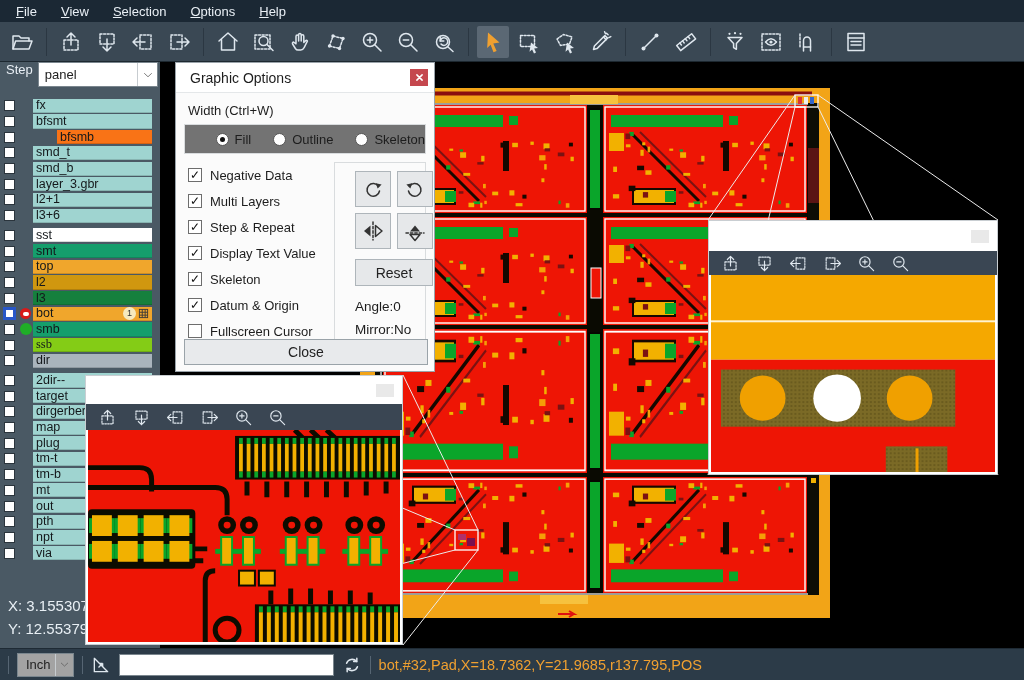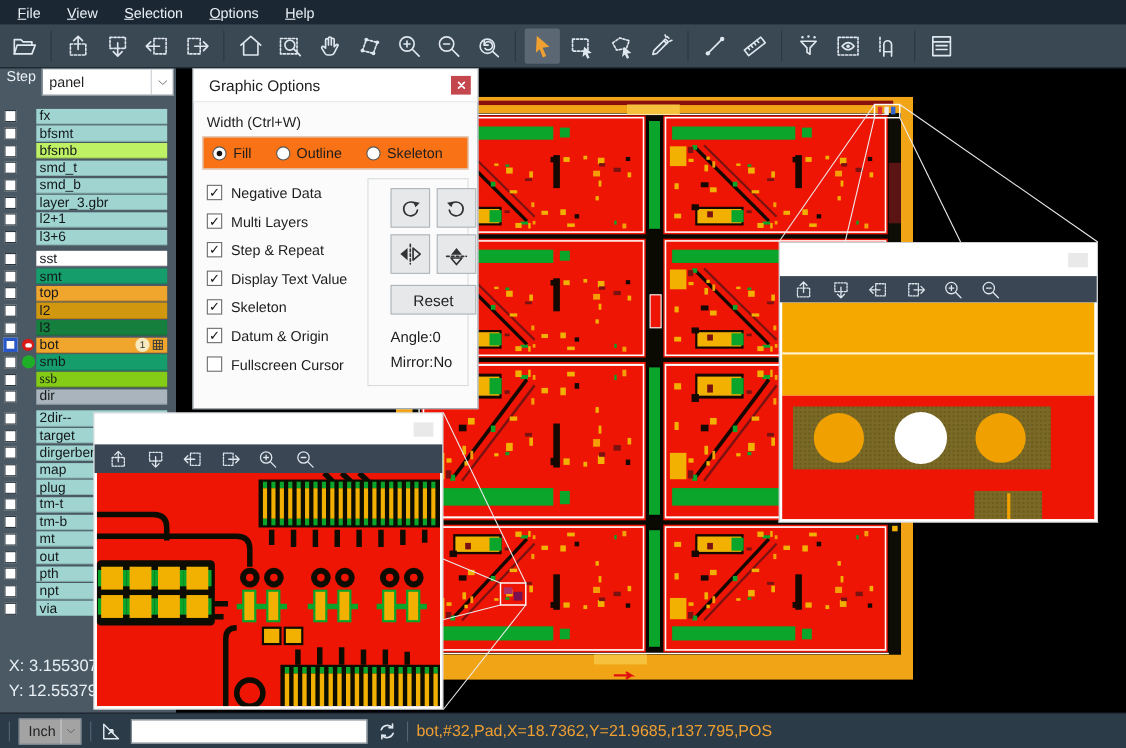--- a/index.html
+++ b/index.html
@@ -66,21 +66,21 @@
   #mag-right { left:708px; top:220px; width:290px; height:255px; }
   #mag-right .mag-title { height:30px; }
   #mag-right .mag-tools { height:24px; }
 
   
   .dialog { position:absolute; left:175px; top:62px; width:260px; height:310px; background:#fbfbfb; border:1px solid #9aa3aa; z-index:12; font-size:13px; color:#1d1d1d; }
   .dlg-title { height:30px; background:#fff; border-bottom:1px solid #e4e7e9; display:flex; align-items:center; padding:0 6px 0 14px; font-size:14px; }
   .dlg-close { margin-left:auto; width:18px; height:17px; background:#c5474e; color:#fff; display:flex; align-items:center; justify-content:center; }
   .dlg-close svg { width:9px; height:9px; }
   .dlg-width-label { padding:10px 0 6px 12px; }
-  .dlg-radiobox { margin:0 8px; border:1px solid #d9dcde; background:#f97316; height:30px; display:flex; align-items:center; padding-left:8px; gap:22px; }
+  .dlg-radiobox { margin:0 8px; border:1px solid #d9dcde; background:#737373; height:30px; display:flex; align-items:center; padding-left:8px; gap:22px;justify-content:flex-end; }
   .radio { display:flex; align-items:center; gap:6px; }
   .radio .rc { width:13px; height:13px; border:1px solid #555; border-radius:50%; background:#fff; position:relative; }
   .radio.sel .rc::after { content:""; position:absolute; left:3px; top:3px; width:5px; height:5px; border-radius:50%; background:#111; }
   .dlg-body { display:flex; }
   .dlg-checks { flex:1; padding:8px 0 0 12px; }
   .chk-row { display:flex; align-items:center; gap:8px; height:26px; }
   .chk { width:14px; height:14px; border:1px solid #6d6d6d; background:#fff; font-size:12px; line-height:12px; text-align:center; color:#111; }
   .dlg-right { width:92px; margin:8px 8px 0 0; border:1px solid #d9dcde; padding:8px 20px; }
   .tgrid { display:grid; grid-template-columns:36px 36px; gap:6px; }
   .tbtn2 { width:36px; height:36px; background:#e6e8ea; border:1px solid #aeb5ba; display:flex; align-items:center; justify-content:center; color:#333; }
@@ -293,21 +293,21 @@
                 <span class="box"></span>
               </span>
               <span class="lr-dot"></span>
               <span class="lr-name" style="background: rgb(159, 212, 208);">bfsmt</span>
             </div>
             <div class="layer-row">
               <span class="lr-check">
                 <span class="box"></span>
               </span>
               <span class="lr-dot"></span>
-              <span class="lr-name" style="background: #bef264;">bfsmb</span>
+              <span class="lr-name" style="background: #f97316; margin-left: 24px;">bfsmb</span>
             </div>
             <div class="layer-row">
               <span class="lr-check">
                 <span class="box"></span>
               </span>
               <span class="lr-dot"></span>
               <span class="lr-name" style="background: rgb(159, 212, 208);">smd_t</span>
             </div>
             <div class="layer-row">
               <span class="lr-check">
@@ -985,20 +985,21 @@
               </svg>
             </div>
           </div>
         <div class="reset-btn">Reset</div>
         <div class="dlg-stat">
           <div>Angle:0</div>
           <div>Mirror:No</div>
         </div>
       </div>
     </div>
+    <div class="close-btn">Close</div>
   </div>
 
   <div class="statusbar">
     <div class="ssep"></div>
     <div class="unit-combo">
       <span class="val">Inch</span>
       <span class="chev">
           <svg viewBox="0 0 24 24" fill="none" stroke="currentColor" stroke-width="1.5" stroke-linecap="round" stroke-linejoin="round">
             <path d="M5 9 l7 6.5 L19 9"></path>
           </svg>

